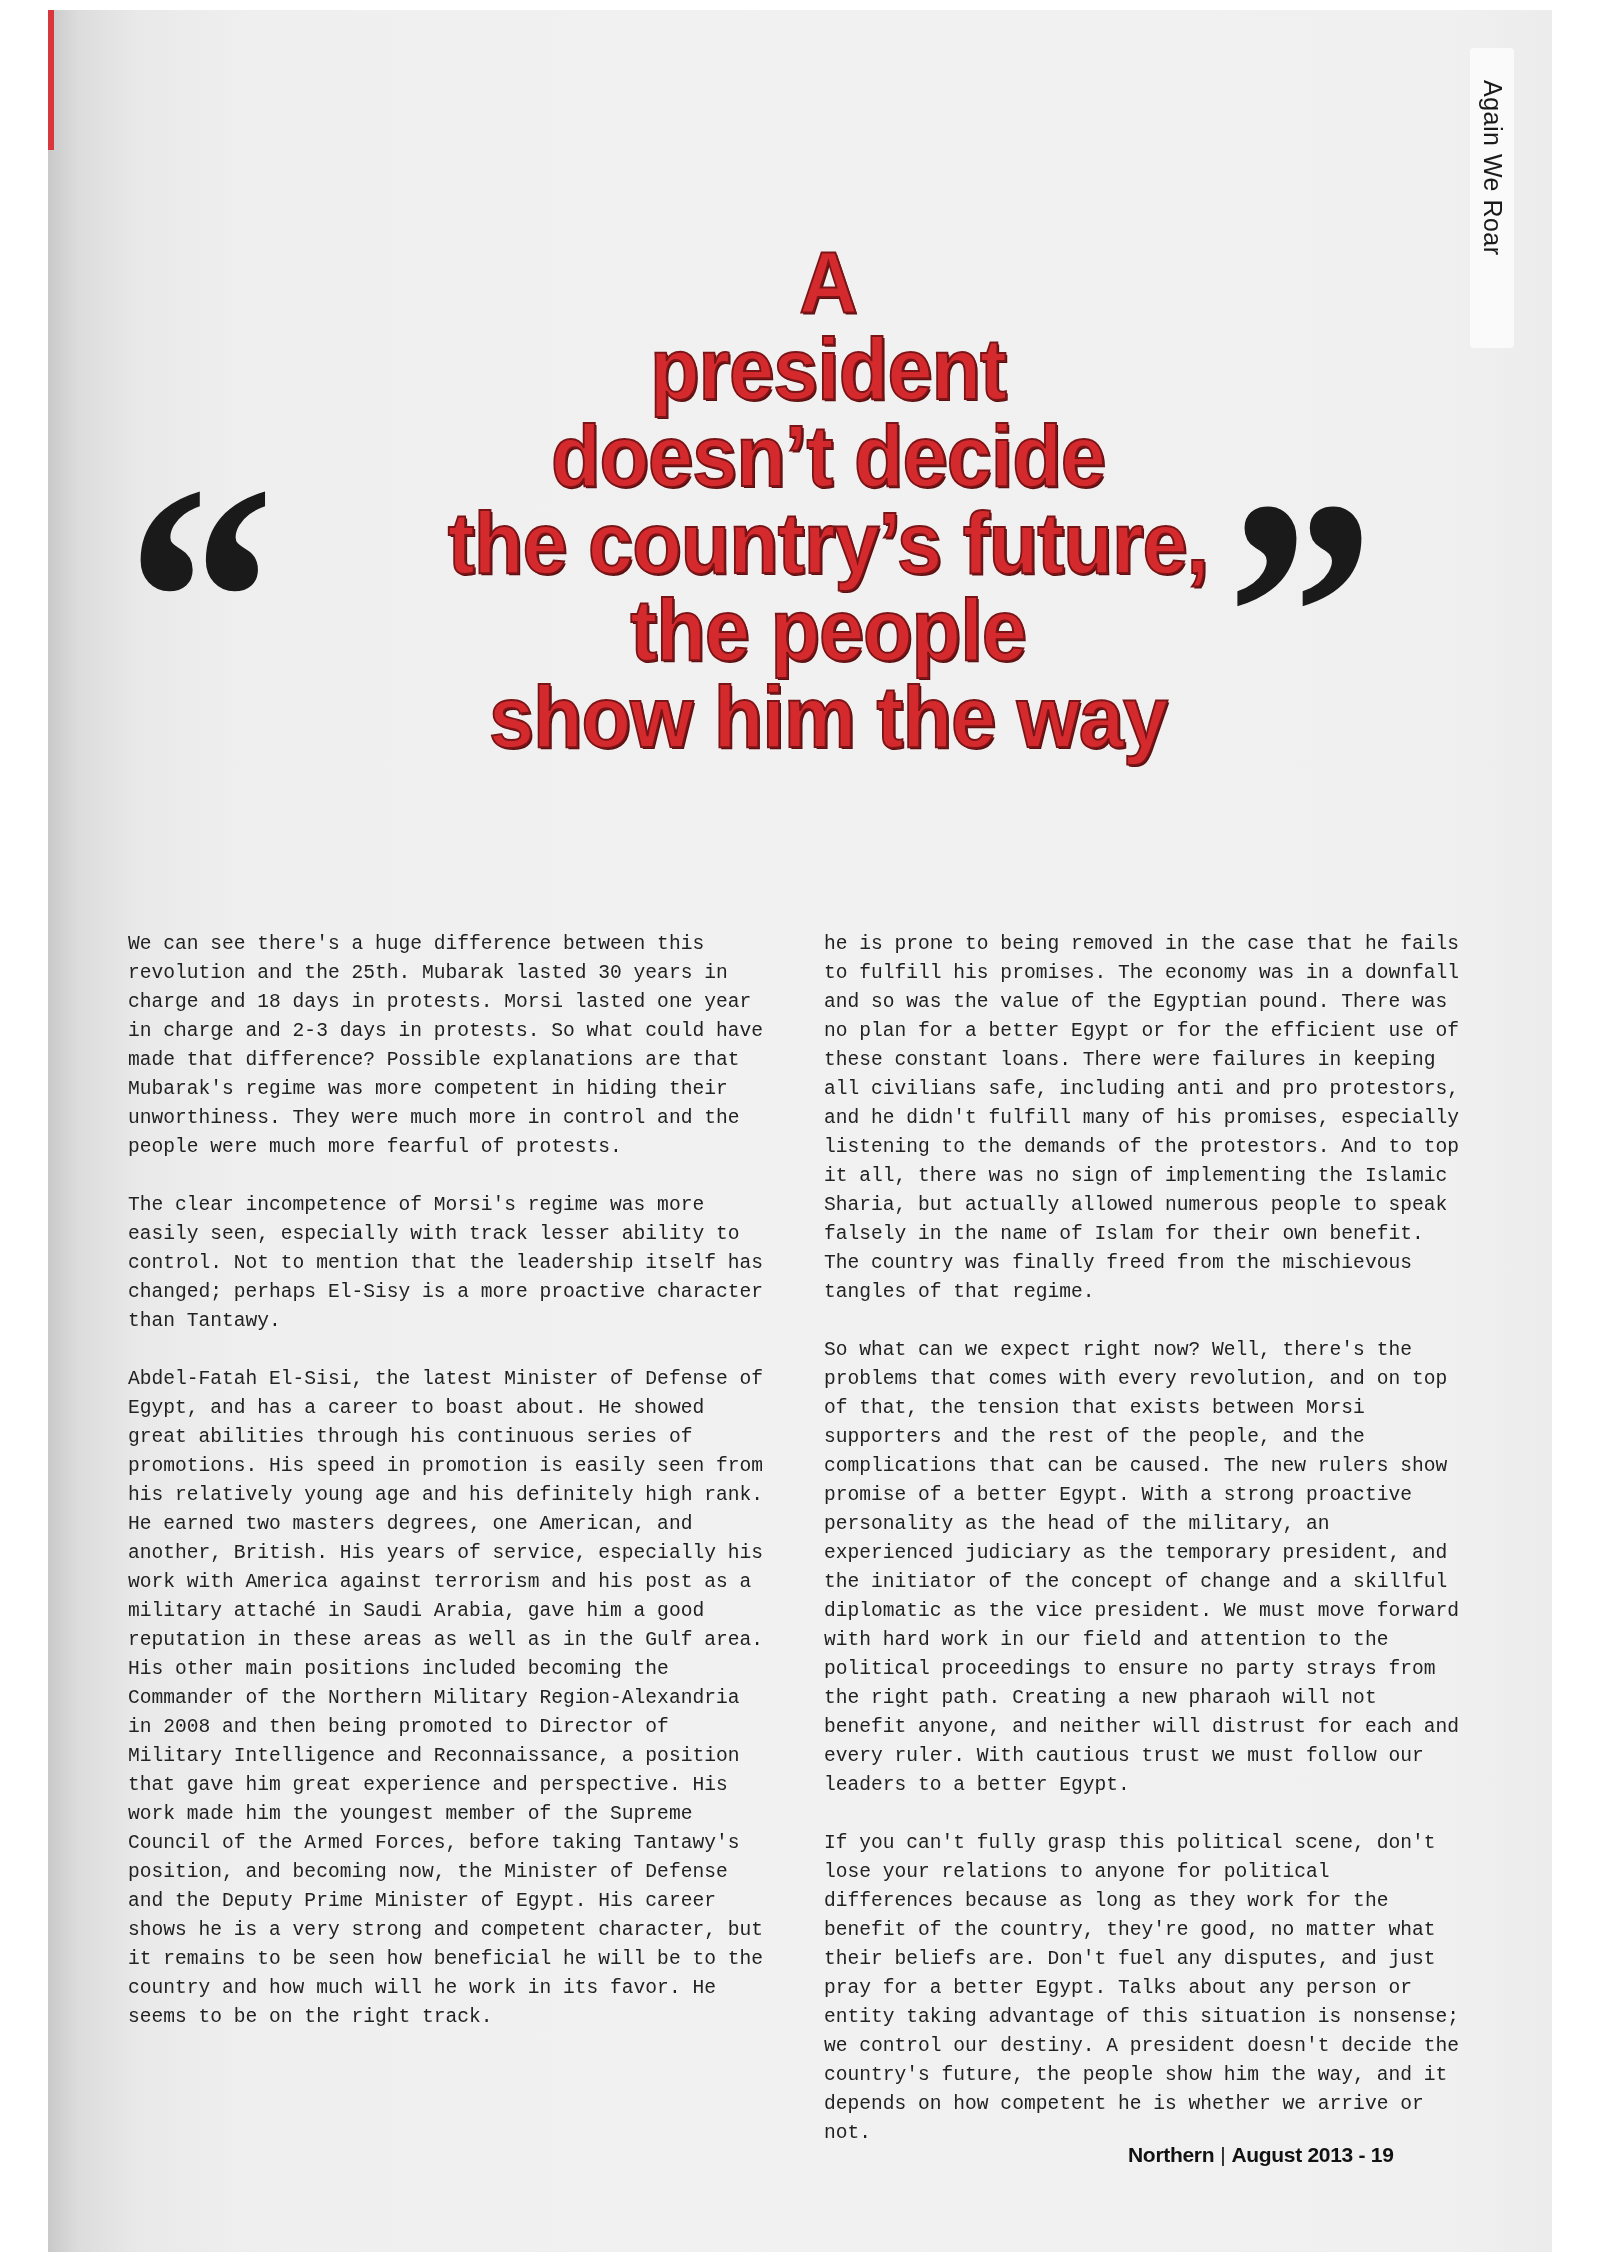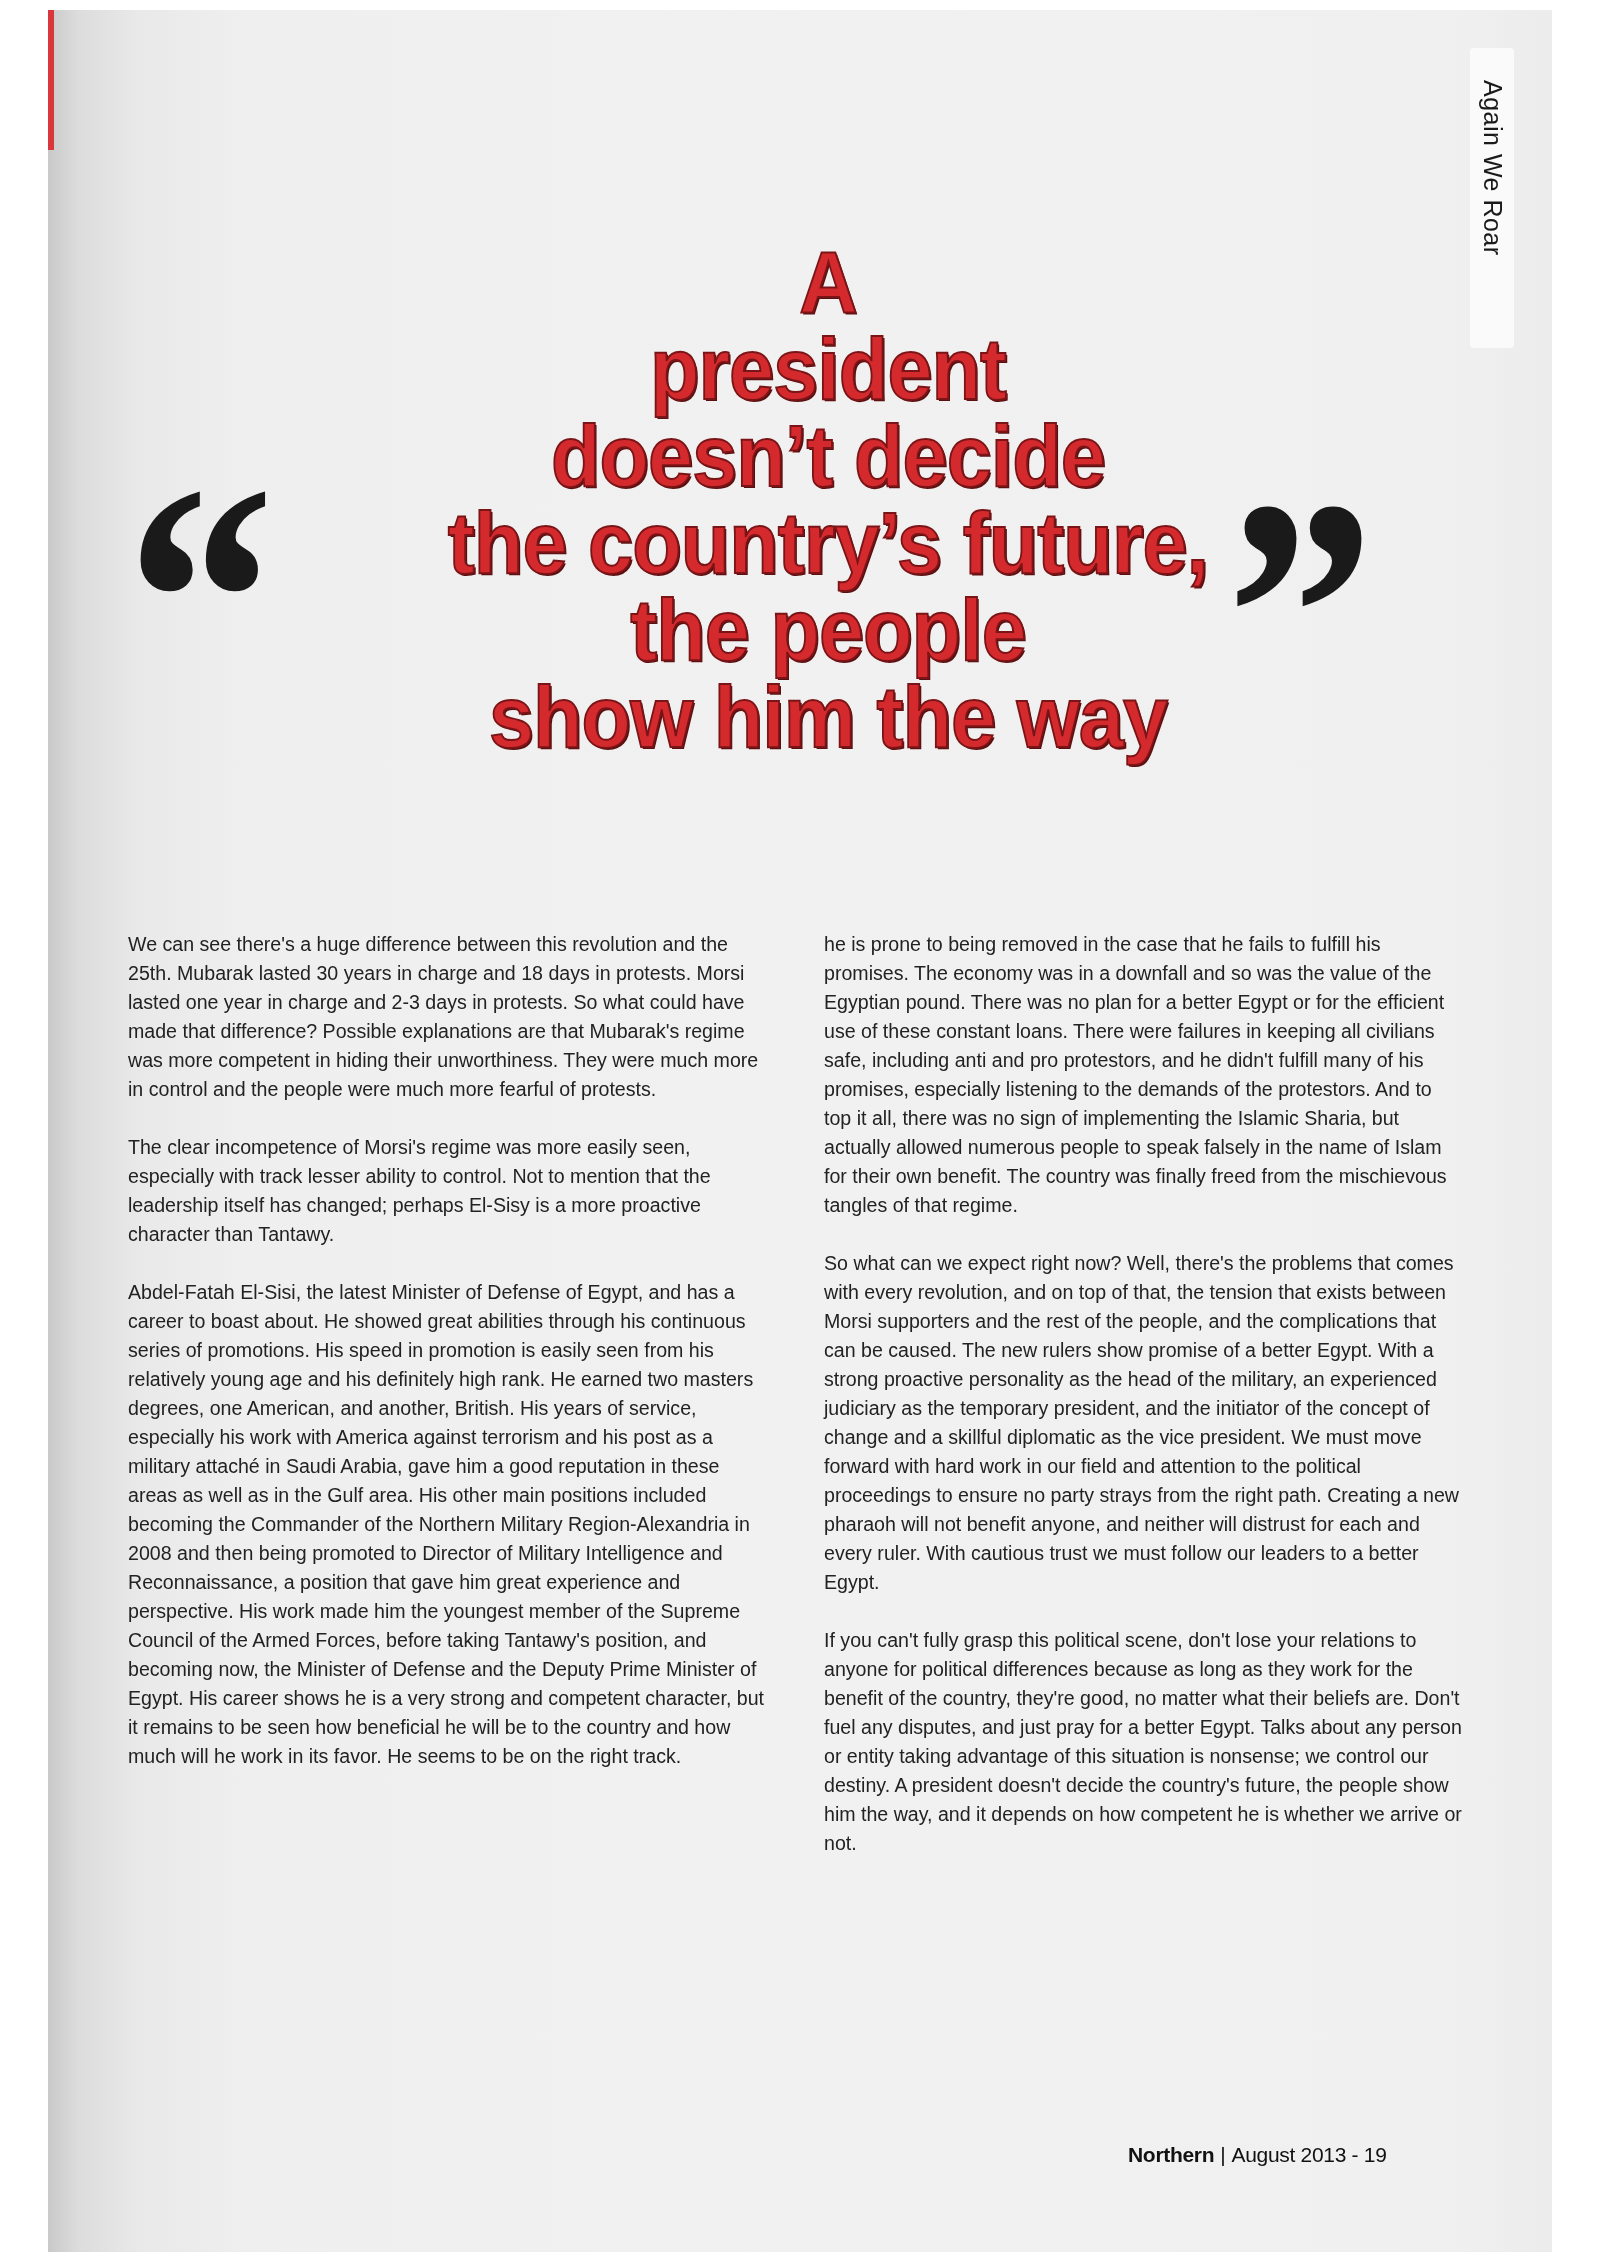--- a/index.html
+++ b/index.html
@@ -52,27 +52,27 @@
     transform: scaleX(0.9);
   }
   .quote-open { left: 70px; top: 425px; }
   .quote-close { left: 1170px; top: 440px; }
   .col {
     position: absolute; top: 920px; width: 640px;
     font-size: 19.6px; line-height: 29px; color: #222;
   }
   .col-left { left: 80px; }
   .col-right { left: 776px; }
-  .col p { margin: 0 0 29px 0; }
+  .col p { margin: 0 0 29px 0; font-family: Liberation Mono, monospace; }
   .footer {
     position: absolute; left: 1080px; top: 2133px;
     font-size: 21px; color: #111; font-weight: bold; letter-spacing: -0.3px;
   }
   .footer .sep { font-weight: normal; margin: 0 6px; }
-  .footer .date { font-weight: normal; }
+  .footer .date { font-weight: bold; }
 </style>
 </head>
 <body>
 
 <div class="page">
   <div class="red-strip"></div>
 
   <div class="section-tab">
     <span class="section-tab-label">Again We Roar</span>
   </div>

